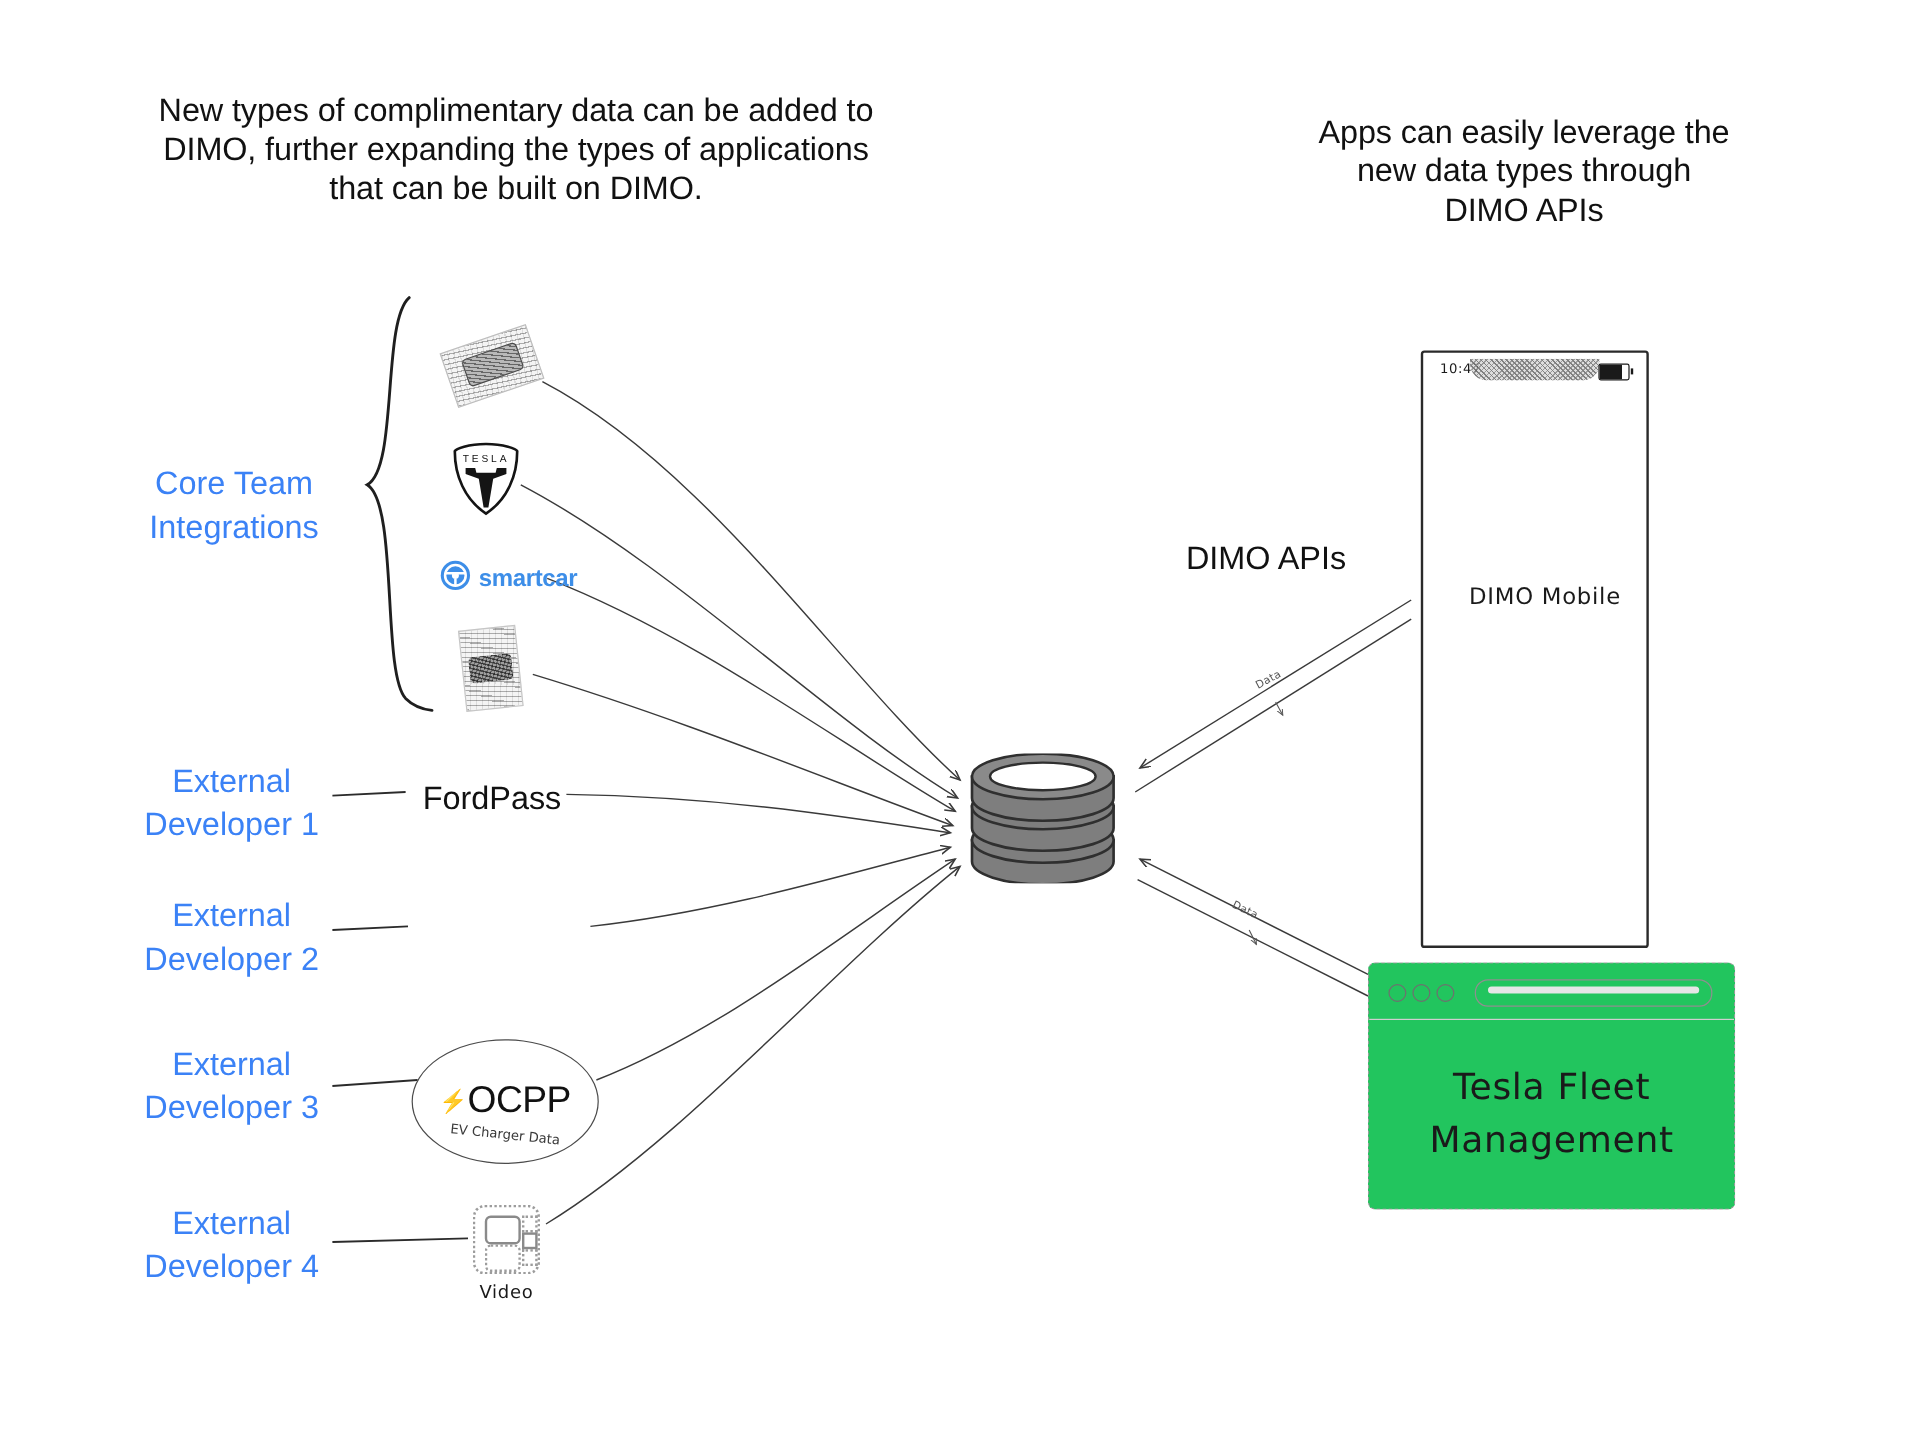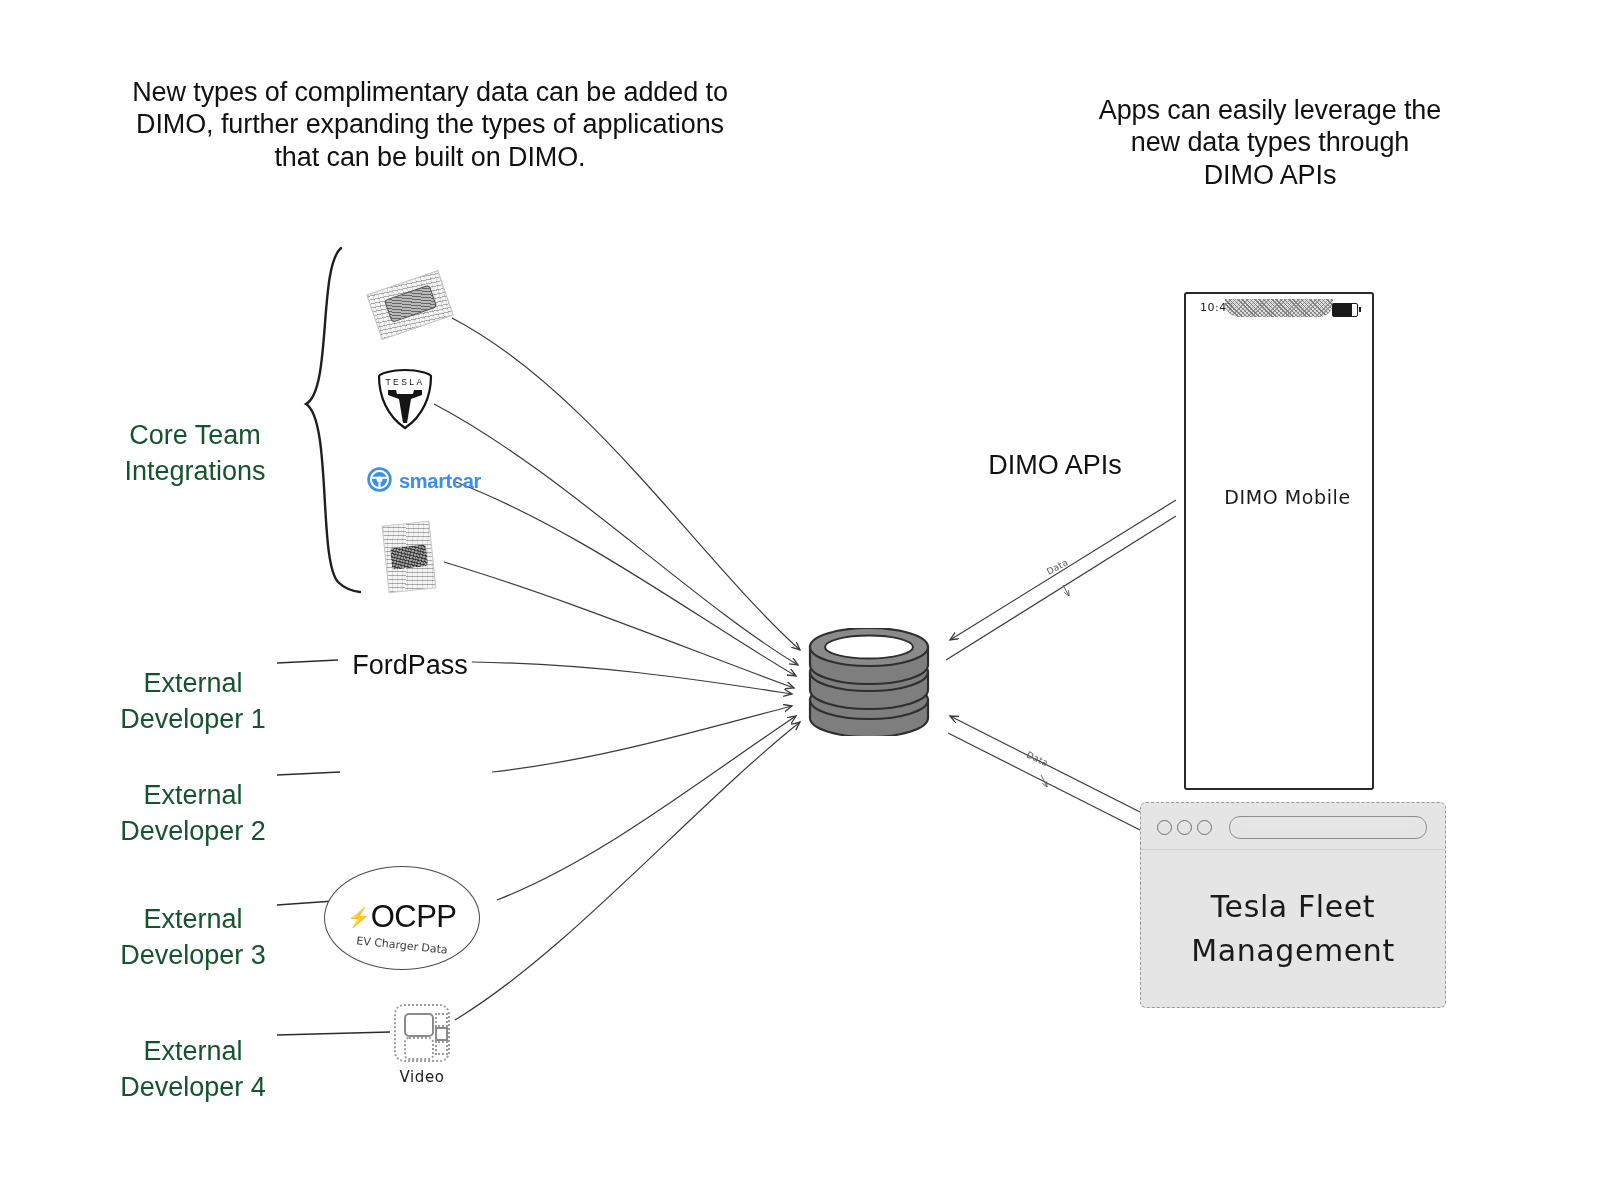--- a/index.html
+++ b/index.html
@@ -28,25 +28,24 @@
     font-size: 27px;
     line-height: 1.2;
     font-family: "Liberation Sans", sans-serif;
     white-space: pre-line;
     letter-spacing: -0.1px;
   }
 
   
   .side-label {
     text-align: center;
-    color: #14532d;
+    color: #3b82f6;
     font-size: 27px;
     line-height: 1.32;
     white-space: pre-line;
-    margin-top: 32px;
   }
 
   
   .node-label {
     text-align: center;
     color: #111111;
     font-size: 27px;
     line-height: 1.32;
     white-space: pre-line;
   }
@@ -114,21 +113,21 @@
   .phone-screen-title {
     position: absolute;
     left: 0; right: 0;
     text-align: center;
     font-size: 19px;
   }
 
   
   .browser {
     border: 1.6px dashed #9a9a9a;
-    background: #e5e5e5;
+    background: #22c55e;
     border-radius: 6px;
     box-sizing: border-box;
   }
   .browser-bar {
     position: absolute;
     left: 0; right: 0; top: 0;
     height: 46px;
     border-bottom: 1.4px solid #cfcfcf;
   }
   .dot {
@@ -355,21 +354,21 @@
         <path d="M13.5,16.4 L13.5,22.1" stroke="#ffffff" stroke-width="2.1"></path>
       </svg>
     </span>
     <span class="smartcar-word" style="color:#3d8ee8;">smartcar</span>
   </div>
 
   <div class="abs grain" style="left:385px; top:523px; width:46px; height:66px; transform:rotate(-6deg); border:1px solid #c6c6c6;">
     <div class="abs grain-dark" style="left:5px; top:22px; width:36px; height:22px;"></div>
   </div>
 
-  <div class="abs ocpp-ellipse" style="left:324px; top:866px; width:156px; height:104px;">
+  <div class="abs ocpp-ellipse" style="left:343px; top:866px; width:156px; height:104px;">
     <div class="ocpp-main">
       <span style="font-size:19px; vertical-align:3px;">⚡</span><span>OCPP</span>
     </div>
     <div class="ocpp-sub">EV Charger Data</div>
   </div>
 
   <div class="abs video-icon" style="left:394px; top:1004px; width:56px; height:58px;">
     <div class="abs" style="left:8px; top:7px; width:26px; height:20px; border:2px solid #8a8a8a; border-radius:5px;"></div>
     <div class="abs" style="left:8px; top:31px; width:26px; height:19px; border:2px dotted #9c9c9c; border-radius:5px;"></div>
     <div class="abs" style="left:39px; top:7px; width:9px; height:10px; border:2px dotted #9c9c9c;"></div>

